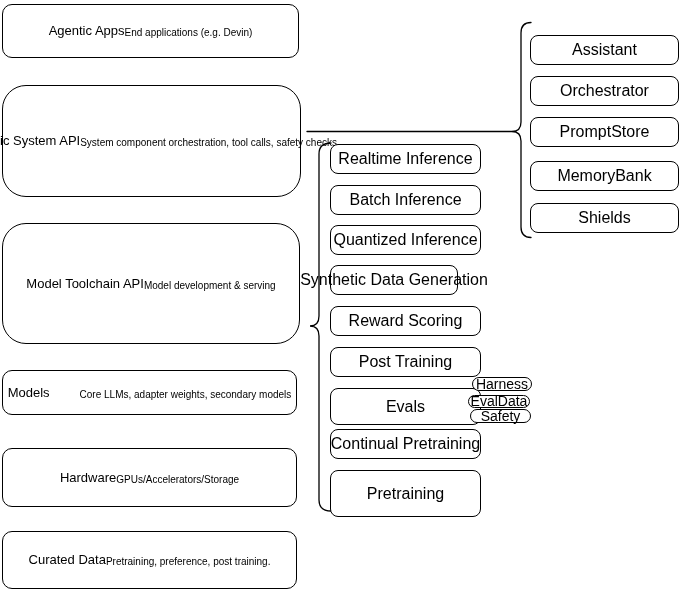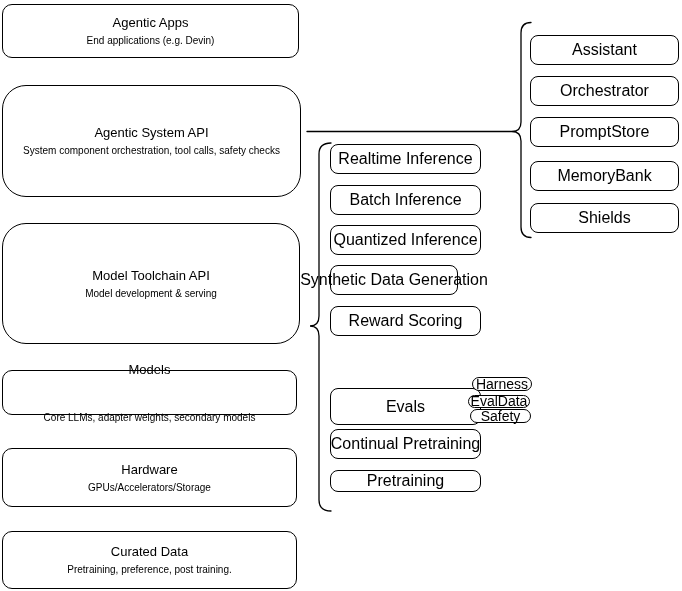--- a/index.html
+++ b/index.html
@@ -23,21 +23,21 @@
     width: 682px;
     height: 591px;
     pointer-events: none;
   }
   .box {
     position: absolute;
     box-sizing: border-box;
     border: 1.3px solid #000000;
     background: #ffffff;
     display: flex;
-    flex-direction: column;
+    flex-direction: row;
     align-items: center;
     justify-content: center;
     text-align: center;
   }
   .box .title {
     font-size: 13px;
     line-height: 16px;
     white-space: nowrap;
   }
   .box .subtitle {
@@ -123,27 +123,30 @@
   </div>
   <div class="node" style="left:330px; top:225px; width:151px; height:30px;">
     <span>Quantized Inference</span>
   </div>
   <div class="node" style="left:330px; top:265px; width:128px; height:30px;">
     <span>Synthetic Data Generation</span>
   </div>
   <div class="node" style="left:330px; top:306px; width:151px; height:30px;">
     <span>Reward Scoring</span>
   </div>
+  <div class="node" style="left:330px; top:347px; width:151px; height:30px;">
+    <span>Post Training</span>
+  </div>
   <div class="node" style="left:330px; top:388px; width:151px; height:37px;">
     <span>Evals</span>
   </div>
   <div class="node" style="left:330px; top:429px; width:151px; height:30px;">
     <span>Continual Pretraining</span>
   </div>
-  <div class="node" style="left:330px; top:470px; width:151px; height:22px;">
+  <div class="node" style="left:330px; top:470px; width:151px; height:47px;">
     <span>Pretraining</span>
   </div>
 
   <div class="pill" style="left:472px; top:377px; width:60px; height:14px;">
     <span>Harness</span>
   </div>
   <div class="pill" style="left:468px; top:395px; width:62px; height:13px;">
     <span>EvalData</span>
   </div>
   <div class="pill" style="left:470px; top:409px; width:61px; height:14px;text-align:center;">

